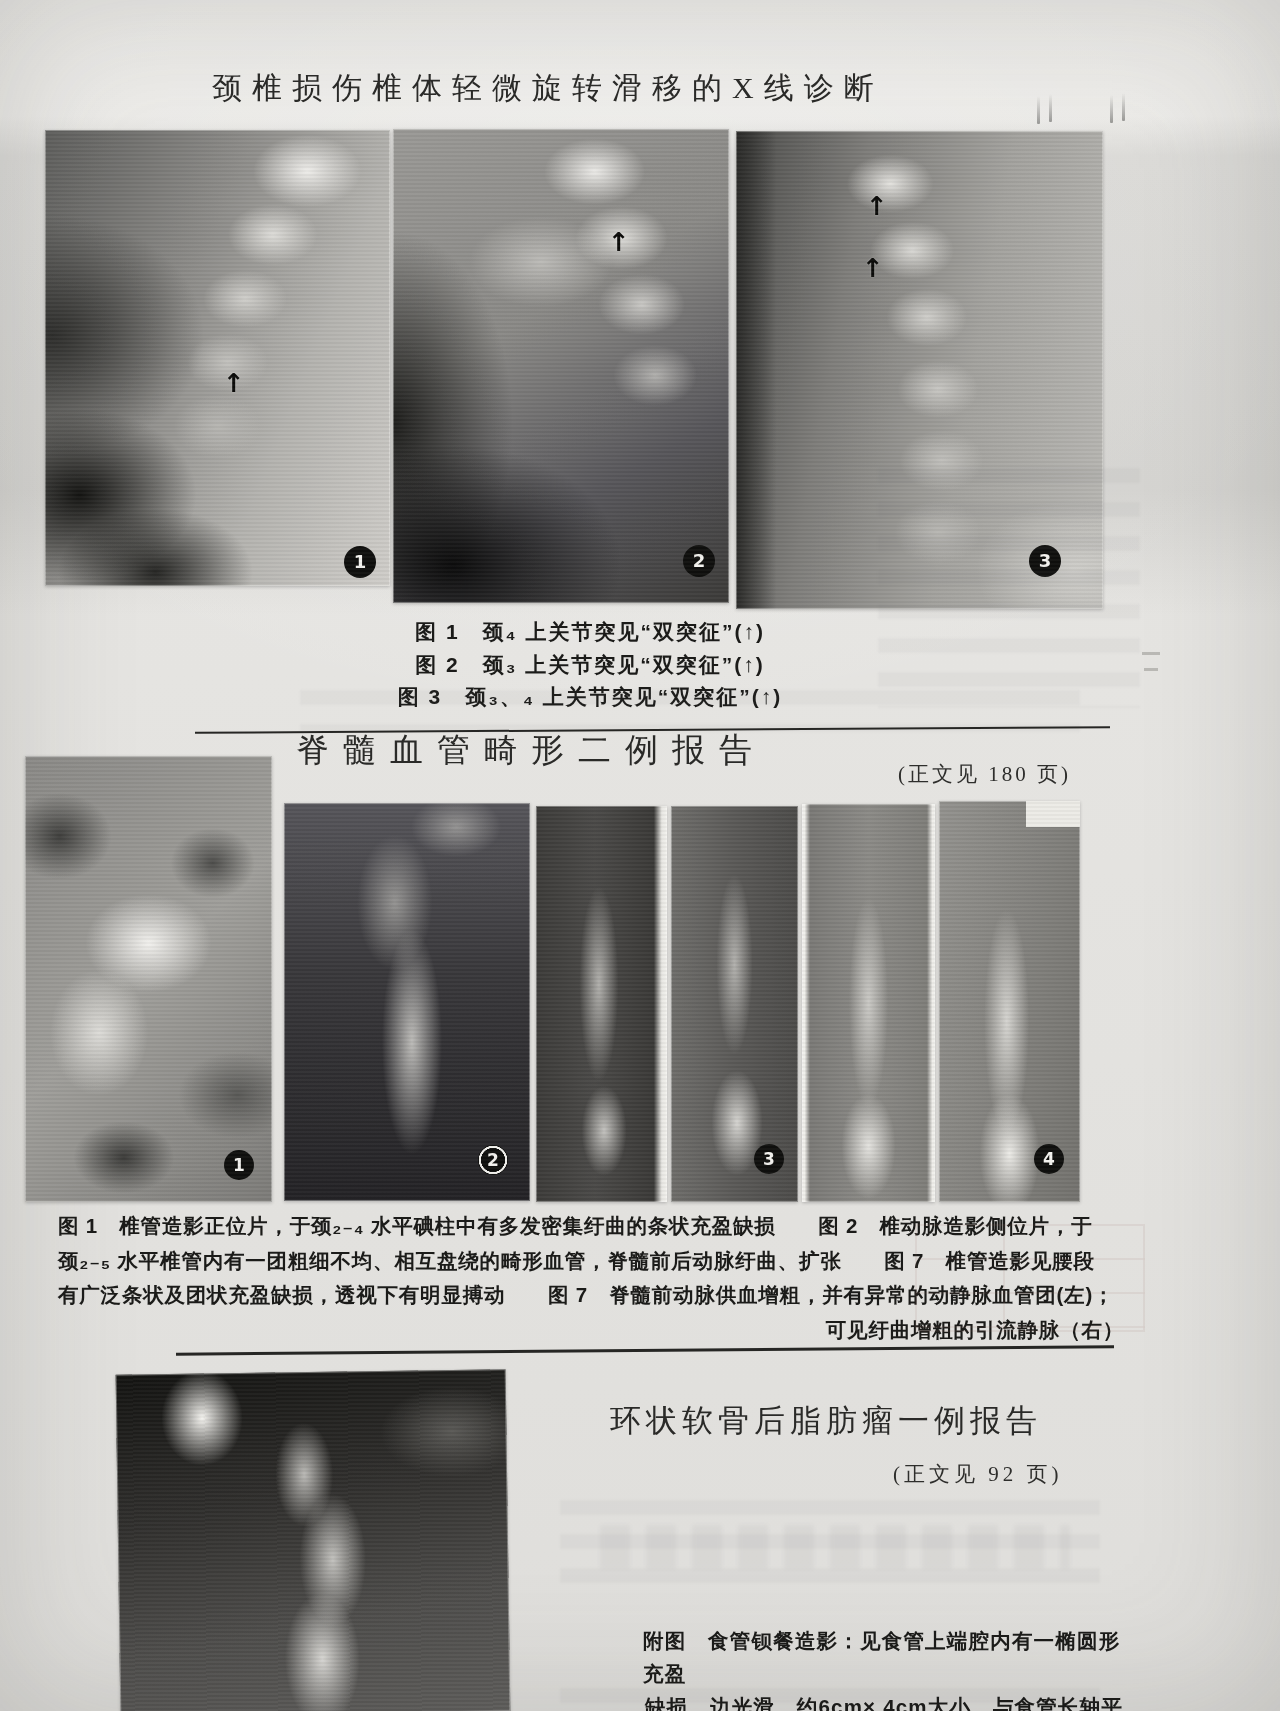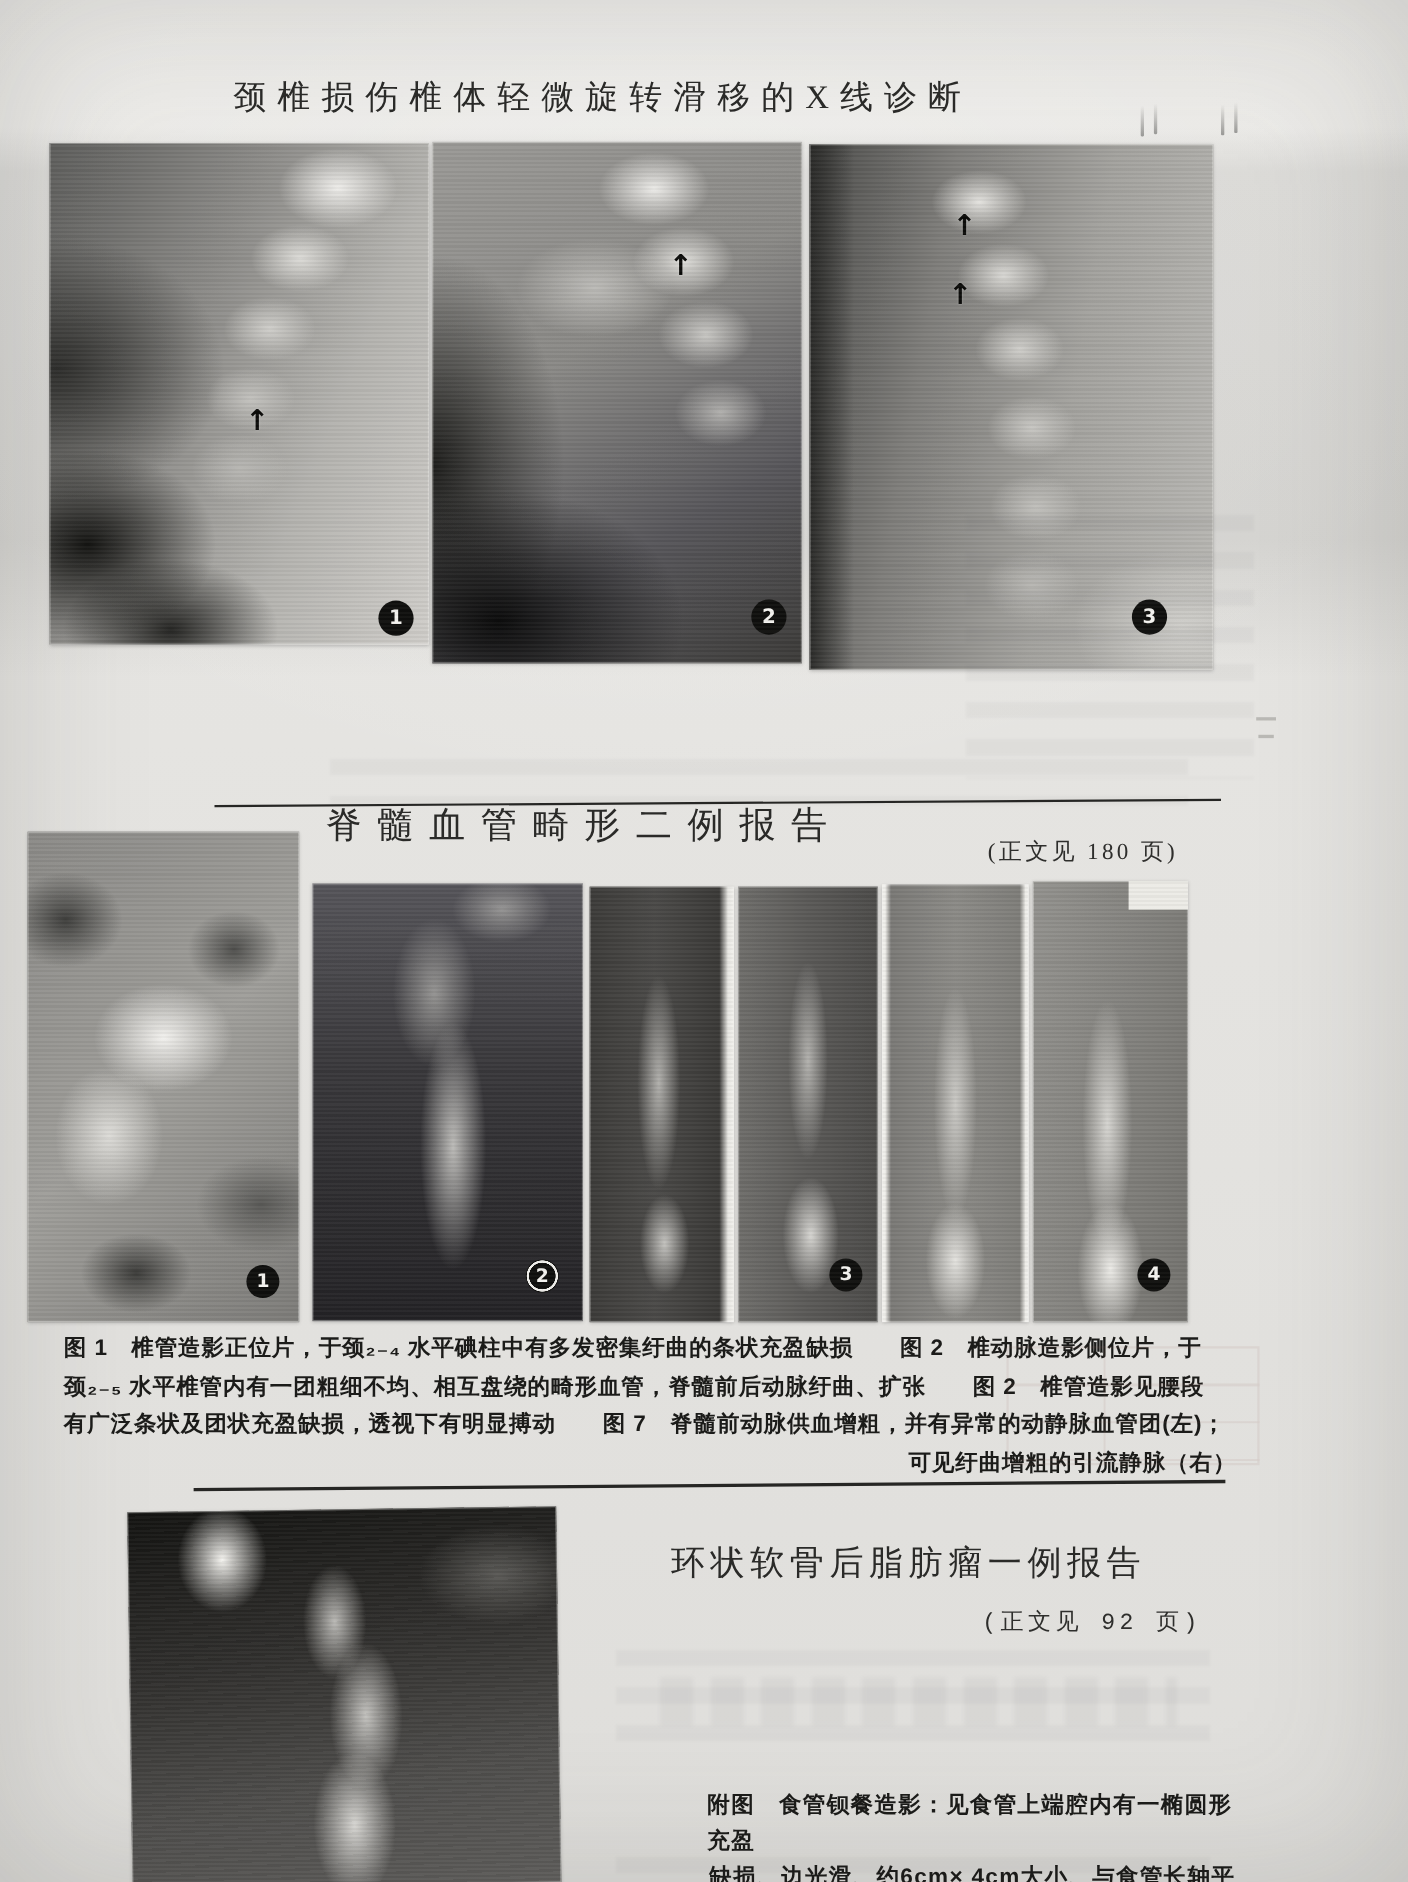--- a/index.html
+++ b/index.html
@@ -155,20 +155,25 @@
   <div class="xray xr-b" style="left:393px;top:129px;width:336px;height:474px;">
     <span class="arr" style="left:215px;top:100px;">↑</span>
     <span class="badge b32" style="right:14px;bottom:26px;">2</span>
   </div>
   <div class="xray xr-c" style="left:736px;top:131px;width:367px;height:478px;">
     <span class="arr" style="left:130px;top:62px;">↑</span>
     <span class="arr" style="left:126px;top:124px;">↑</span>
     <span class="badge b32" style="right:42px;bottom:32px;">3</span>
   </div>
 
+  <div class="cap1">
+    <div class="capline">图 1　颈₄ 上关节突见“双突征”(↑)</div>
+    <div class="capline">图 2　颈₃ 上关节突见“双突征”(↑)</div>
+    <div class="capline">图 3　颈₃、₄ 上关节突见“双突征”(↑)</div>
+  </div>
 
   <div class="ghost rows" style="left:878px;top:468px;width:262px;height:240px;"></div>
   <div class="ghost rows" style="left:300px;top:690px;width:780px;height:42px;"></div>
 
   <div class="rule" style="left:195px;top:729px;width:915px;transform:rotate(-0.35deg);"></div>
 
   <span class="dash" style="left:1142px;top:652px;width:18px;"></span>
   <span class="dash" style="left:1144px;top:668px;width:14px;"></span>
 
   <div class="h-title" style="left:296px;top:728px;font-size:33px;letter-spacing:14px;">脊髓血管畸形二例报告</div>
@@ -185,31 +190,31 @@
     <span class="badge b30" style="right:14px;bottom:28px;">3</span>
   </div>
   <div class="xray xr-h" style="left:802px;top:804px;width:133px;height:398px;"></div>
   <div class="xray xr-i" style="left:939px;top:801px;width:141px;height:401px;">
     <span class="label-strip" style="right:0;top:0;width:54px;height:26px;"></span>
     <span class="badge b30" style="right:16px;bottom:28px;">4</span>
   </div>
 
   <div class="cap2">
     <div class="capline">图 1　椎管造影正位片，于颈₂₋₄ 水平碘柱中有多发密集纡曲的条状充盈缺损　　图 2　椎动脉造影侧位片，于</div>
-    <div class="capline">颈₂₋₅ 水平椎管内有一团粗细不均、相互盘绕的畸形血管，脊髓前后动脉纡曲、扩张　　图 2　椎管造影见腰段</div>
+    <div class="capline">颈₂₋₅ 水平椎管内有一团粗细不均、相互盘绕的畸形血管，脊髓前后动脉纡曲、扩张　　图 7　椎管造影见腰段</div>
     <div class="capline">有广泛条状及团状充盈缺损，透视下有明显搏动　　图 7　脊髓前动脉供血增粗，并有异常的动静脉血管团(左)；</div>
     <div class="capline center">可见纡曲增粗的引流静脉（右）</div>
   </div>
 
   <div class="ghost gtable" style="left:915px;top:1224px;width:226px;height:104px;"></div>
 
   <div class="rule" style="left:176px;top:1349px;width:938px;height:2.5px;transform:rotate(-0.45deg);"></div>
 
   <div class="h-title" style="left:610px;top:1400px;font-size:31px;letter-spacing:5px;">环状软骨后脂肪瘤一例报告</div>
-  <div class="ref" style="left:893px;top:1460px;font-size:21px;letter-spacing:4px;font-family:Liberation Mono, monospace;">(正文见 92 页)</div>
+  <div class="ref" style="left:893px;top:1460px;font-size:21px;letter-spacing:4px;">(正文见 92 页)</div>
 
   <div class="xray xr-j" style="left:118px;top:1372px;width:390px;height:342px;transform:rotate(-0.8deg);"></div>
 
   <div class="ghost rows" style="left:560px;top:1500px;width:540px;height:96px;"></div>
   <div class="ghost bigchars" style="left:600px;top:1525px;width:470px;height:44px;"></div>
   <div class="ghost rows" style="left:560px;top:1688px;width:540px;height:22px;"></div>
 
   <div class="cap3">
     <div class="capline">附图　食管钡餐造影：见食管上端腔内有一椭圆形充盈</div>
     <div class="capline center">缺损、边光滑、约6cm× 4cm大小、与食管长轴平行</div>

